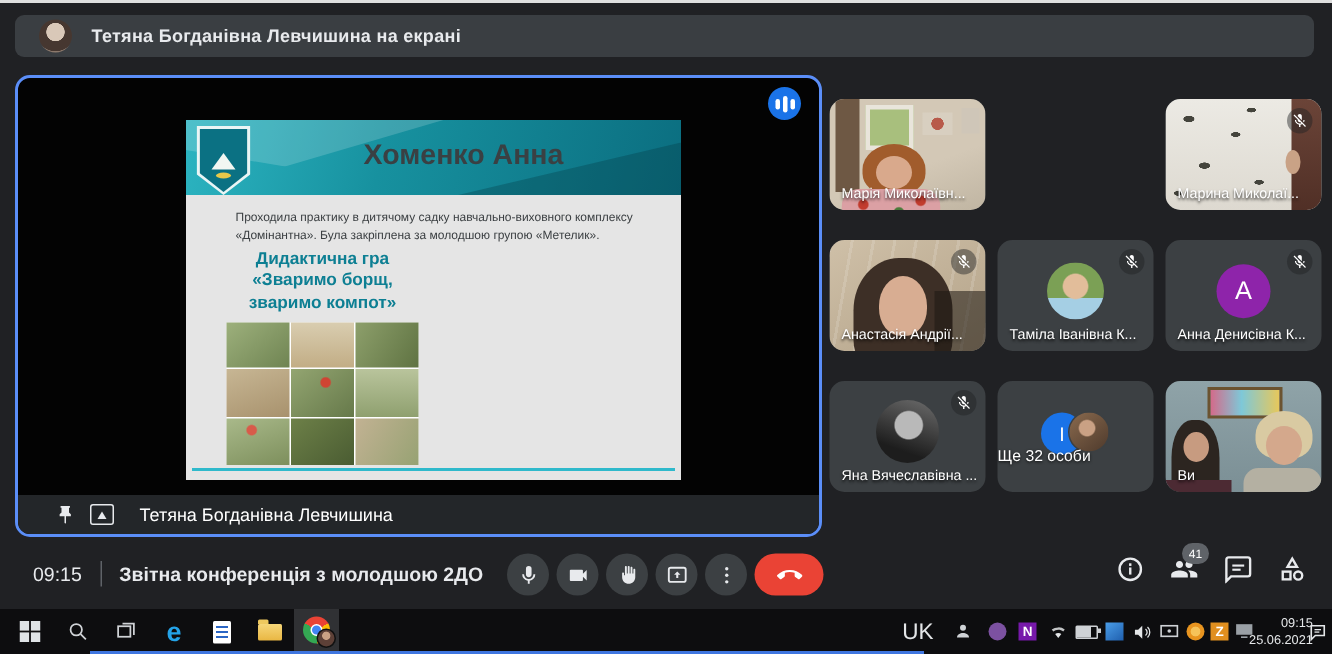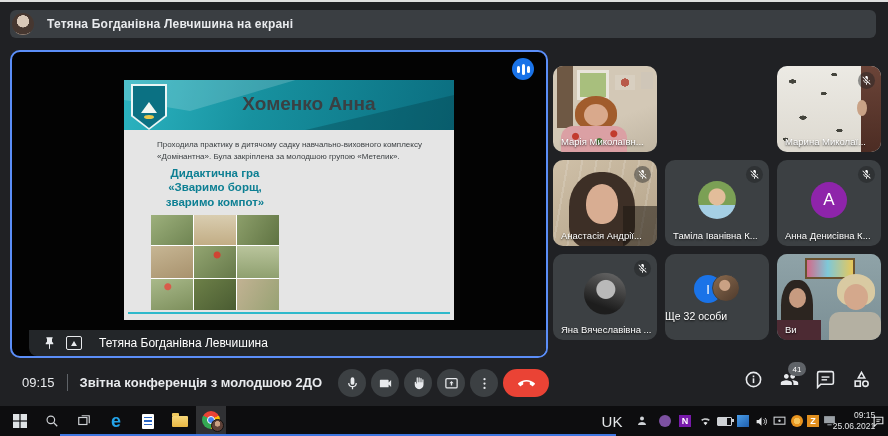--- a/index.html
+++ b/index.html
@@ -4,35 +4,35 @@
 <style>
   html,body{margin:0;padding:0;background:#000;}
   #app{position:relative;width:888px;height:436px;background:#202124;overflow:hidden;
        font-family:"Liberation Sans",sans-serif;-webkit-font-smoothing:antialiased;}
 
   
   .top-edge{position:absolute;left:0;top:0;width:888px;height:2px;background:#dfdfdf;}
 
   
   .banner{position:absolute;left:10px;top:10px;width:866px;height:28px;background:#3a3e42;
-          border-radius:6px;display:flex;align-items:center;gap:13px;padding-left:2px;box-sizing:border-box;}
+          border-radius:6px;display:flex;align-items:center;gap:13px;padding-left:16px;box-sizing:border-box;}
   .banner-avatar{width:22px;height:22px;border-radius:50%;flex:0 0 auto;
       background:radial-gradient(circle at 50% 38%,#d9c8b8 0 34%,#463730 36% 72%,#8b786b 74%);}
   .banner-text{color:#e8eaed;font-size:12px;font-weight:700;letter-spacing:.2px;}
 
   
   .share{position:absolute;left:10px;top:50px;width:534px;height:304px;background:#030303;
          border:2px solid #5b8ef8;border-radius:10px;box-sizing:content-box;}
   .audio-ind{position:absolute;top:6px;right:12px;width:22px;height:22px;border-radius:50%;
          background:#1a73e8;display:flex;align-items:center;justify-content:center;gap:2px;}
   .audio-ind i{display:block;width:3px;border-radius:2px;background:#fff;}
   .audio-ind i:nth-child(1){height:7px}.audio-ind i:nth-child(2){height:11px}.audio-ind i:nth-child(3){height:7px}
 
   .share-strip{position:absolute;left:0;right:0;bottom:0;height:26px;background:#232629;
-         border-radius:0 0 8px 8px;display:flex;align-items:center;padding-left:12px;gap:9px;margin-left:17px;}
+         border-radius:0 0 8px 8px;display:flex;align-items:center;padding-left:23px;gap:9px;}
   .strip-ic{width:16px;height:16px;display:flex;align-items:center;justify-content:center;}
   .present-box{width:14px;height:12px;border:1.6px solid #e8eaed;border-radius:2px;display:flex;align-items:center;justify-content:center;}
   .present-box .arrow{width:0;height:0;border-left:3px solid transparent;border-right:3px solid transparent;border-bottom:5px solid #e8eaed;}
   .strip-name{color:#fff;font-size:12px;margin-left:8px;}
 
   
   .slide{position:absolute;left:112px;top:28px;width:330px;height:240px;background:#e5e5e5;overflow:hidden;}
   .slide-header{position:absolute;left:0;top:0;width:100%;height:50px;
       background:linear-gradient(104deg,#2cb4c1 0%,#17919f 40%,#0b6e80 100%);overflow:hidden;}
   .slide-header:before{content:'';position:absolute;inset:0;background:rgba(3,52,62,.30);
@@ -67,21 +67,21 @@
   .collage-l i:nth-child(9){background:linear-gradient(120deg,#c2b293,#97a273);}
   .collage-r{width:108px;margin:20px auto 0;grid-template-columns:repeat(3,1fr);grid-template-rows:55px 39px;}
   .collage-r i:nth-child(1){grid-column:1/3;background:radial-gradient(circle at 62% 42%,#e8a51f 0 6px,transparent 7px),linear-gradient(140deg,#7f955c,#55693a);}
   .collage-r i:nth-child(2){background:linear-gradient(180deg,#9db077,#6d8150);}
   .collage-r i:nth-child(3){background:radial-gradient(circle at 45% 25%,#d6492f 0 3px,transparent 4px),linear-gradient(150deg,#8d9e6a,#627544);}
   .collage-r i:nth-child(4){background:linear-gradient(150deg,#b9a67f,#8f7b55);}
   .collage-r i:nth-child(5){background:radial-gradient(circle at 55% 30%,#e8a51f 0 4px,transparent 5px),linear-gradient(140deg,#80935c,#566a3c);}
   .slide-rule{position:absolute;left:4px;right:4px;top:232px;height:2px;background:#2fb9cb;}
 
   
-  .tile{position:absolute;width:104px;height:86px;border-radius:10px;background:#3c4043;overflow:hidden;}
+  .tile{position:absolute;width:104px;height:74px;border-radius:10px;background:#3c4043;overflow:hidden;}
   .tile-name{position:absolute;left:8px;bottom:5px;color:#fff;font-size:9.5px;white-space:nowrap;
       text-shadow:0 1px 2px rgba(0,0,0,.85);z-index:5;}
   .tile-name.center{left:0;right:0;text-align:left;bottom:18px;font-size:10.5px;}
   .mic-off{position:absolute;top:6px;right:6px;width:17px;height:17px;border-radius:50%;
       background:rgba(32,33,36,.45);display:flex;align-items:center;justify-content:center;z-index:6;}
   .avatar{position:absolute;left:50%;top:50%;transform:translate(-50%,-58%);border-radius:50%;}
   .av-photo-bw{width:42px;height:42px;background:radial-gradient(circle at 50% 36%,#d8d8d8 0 26%,#7c7c7c 28% 60%,#3c3c3c 62%);}
   .av-photo-dark{width:42px;height:42px;background:radial-gradient(circle at 52% 40%,#b9b9b9 0 9px,transparent 10px),linear-gradient(200deg,#6d6d6d,#1d1d1d 75%);}
   .av-photo-color{width:38px;height:38px;background:radial-gradient(circle at 50% 42%,#e2bd9a 0 8px,transparent 9px),linear-gradient(180deg,#7ba055 0 62%,#a5cfe4 63%);}
   .av-initial{width:36px;height:36px;display:flex;align-items:center;justify-content:center;

